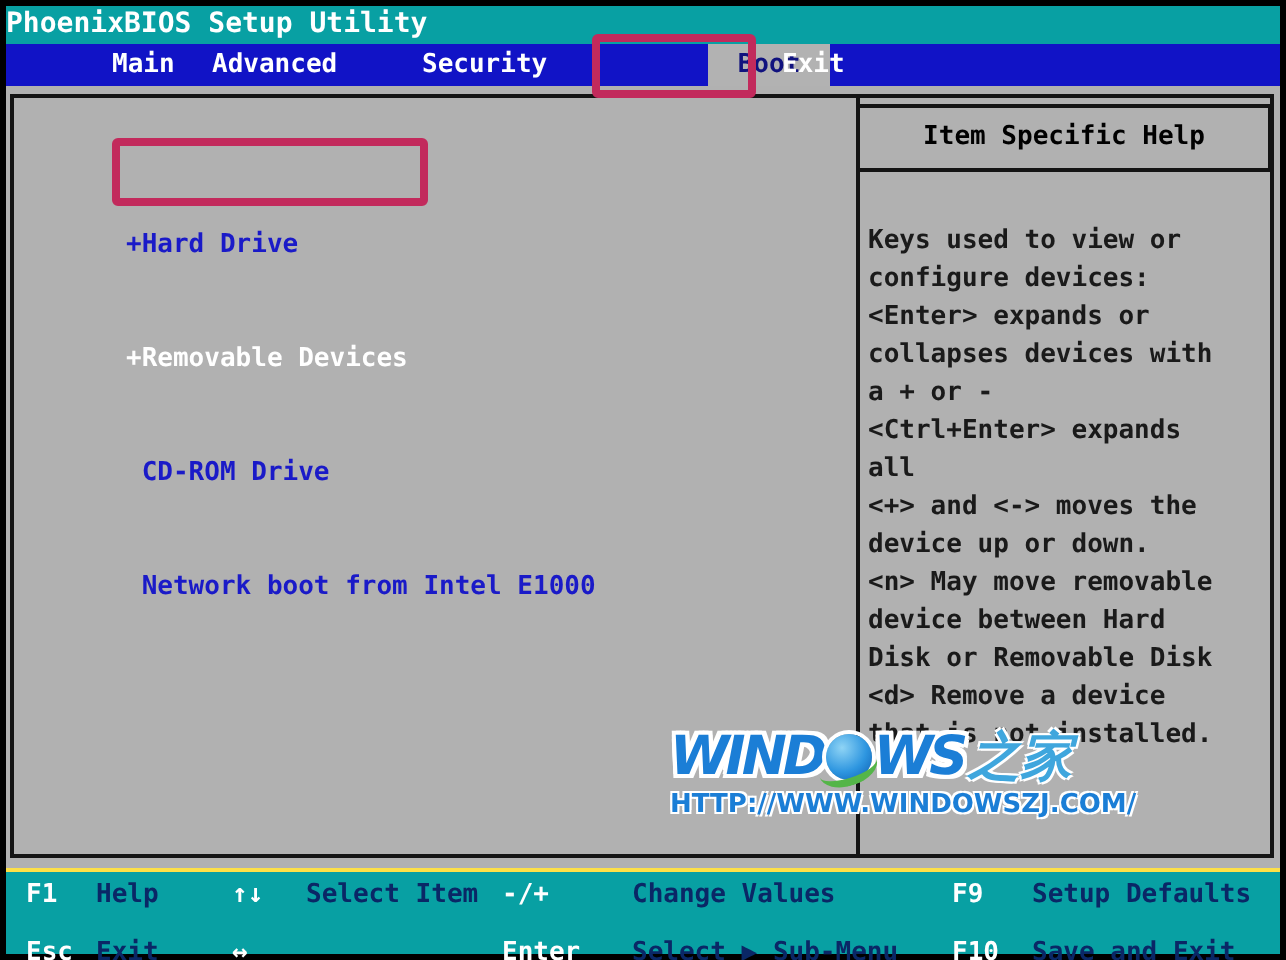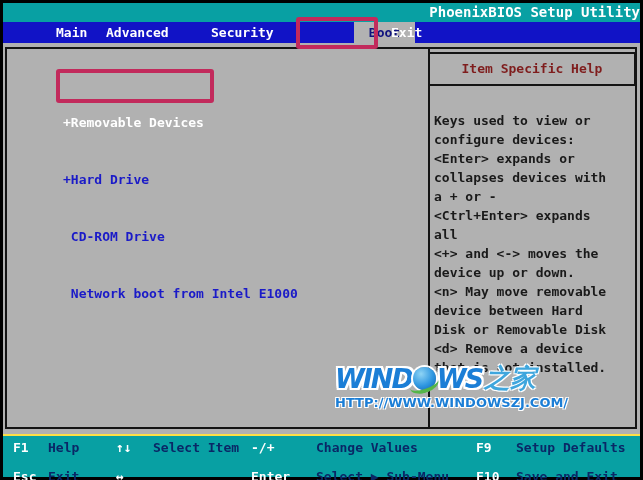--- a/index.html
+++ b/index.html
@@ -4,21 +4,21 @@
 <style>
   html,body{margin:0;padding:0;background:#000;}
   .screen{
     position:relative;width:643px;height:480px;background:#000;overflow:hidden;
     font-family:"DejaVu Sans Mono","Liberation Mono",monospace;
     font-weight:bold;-webkit-font-smoothing:none;
   }
   
   .titlebar{
     position:absolute;left:3px;right:3px;top:3px;height:19px;
-    background:#08a0a3;color:#fff;text-align:right;
+    background:#08a0a3;color:#fff;text-align:left;
     font-size:14px;line-height:19px;letter-spacing:0px;
   }
   
   .menubar{
     position:absolute;left:3px;right:3px;top:22px;height:21px;
     background:#1113c6;color:#fff;font-size:13px;line-height:21px;
   }
   .menubar .tab{position:absolute;top:0;height:21px;}
   .tab-main{left:33px;padding-left:20px;}
   .tab-advanced{left:103px;}
@@ -39,21 +39,21 @@
   }
   .boot-list{
     position:absolute;left:60px;top:32px;font-size:13px;line-height:19px;
     color:#1a1ac8;white-space:pre;
   }
   .boot-item{height:19px;}
   .boot-item.selected{color:#ffffff;}
   .help-title-box{
     position:absolute;left:425px;width:208px;top:9px;height:34px;
     border:2px solid #141414;box-sizing:border-box;
-    text-align:center;font-size:13px;line-height:30px;color:#7f1d1d;
+    text-align:center;font-size:13px;line-height:30px;color:#000000;
   }
   .help-body{
     position:absolute;left:431px;top:68px;width:202px;
     font-size:13px;line-height:19px;color:#1a1a1a;white-space:pre-line;
   }
   
   .footer{
     position:absolute;left:3px;right:3px;top:434px;height:43px;
     background:#08a0a3;border-top:2px solid #fde047;box-sizing:border-box;
     font-size:13px;
@@ -120,22 +120,22 @@
     <span class="tab tab-security">Security</span>
     <span class="tab tab-boot">Boot</span>
     <span class="tab tab-exit">Exit</span>
   </div>
 
   <div class="content">
     <div class="frame"></div>
     <div class="divider"></div>
 
     <div class="boot-list">
+      <div class="boot-item">+Hard Drive</div>
       <div class="boot-item selected">+Removable Devices</div>
-      <div class="boot-item">+Hard Drive</div>
       <div class="boot-item"> CD-ROM Drive</div>
       <div class="boot-item"> Network boot from Intel E1000</div>
     </div>
 
     <div class="help-title-box">
       <span>Item Specific Help</span>
     </div>
     <div class="help-body">Keys used to view or
 configure devices:
 &lt;Enter&gt; expands or

